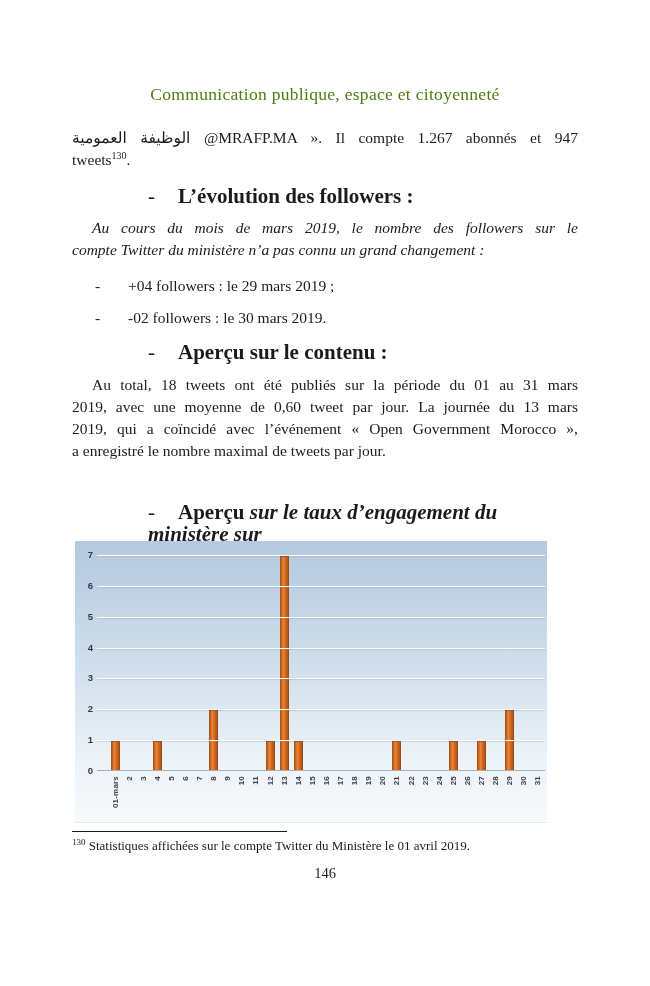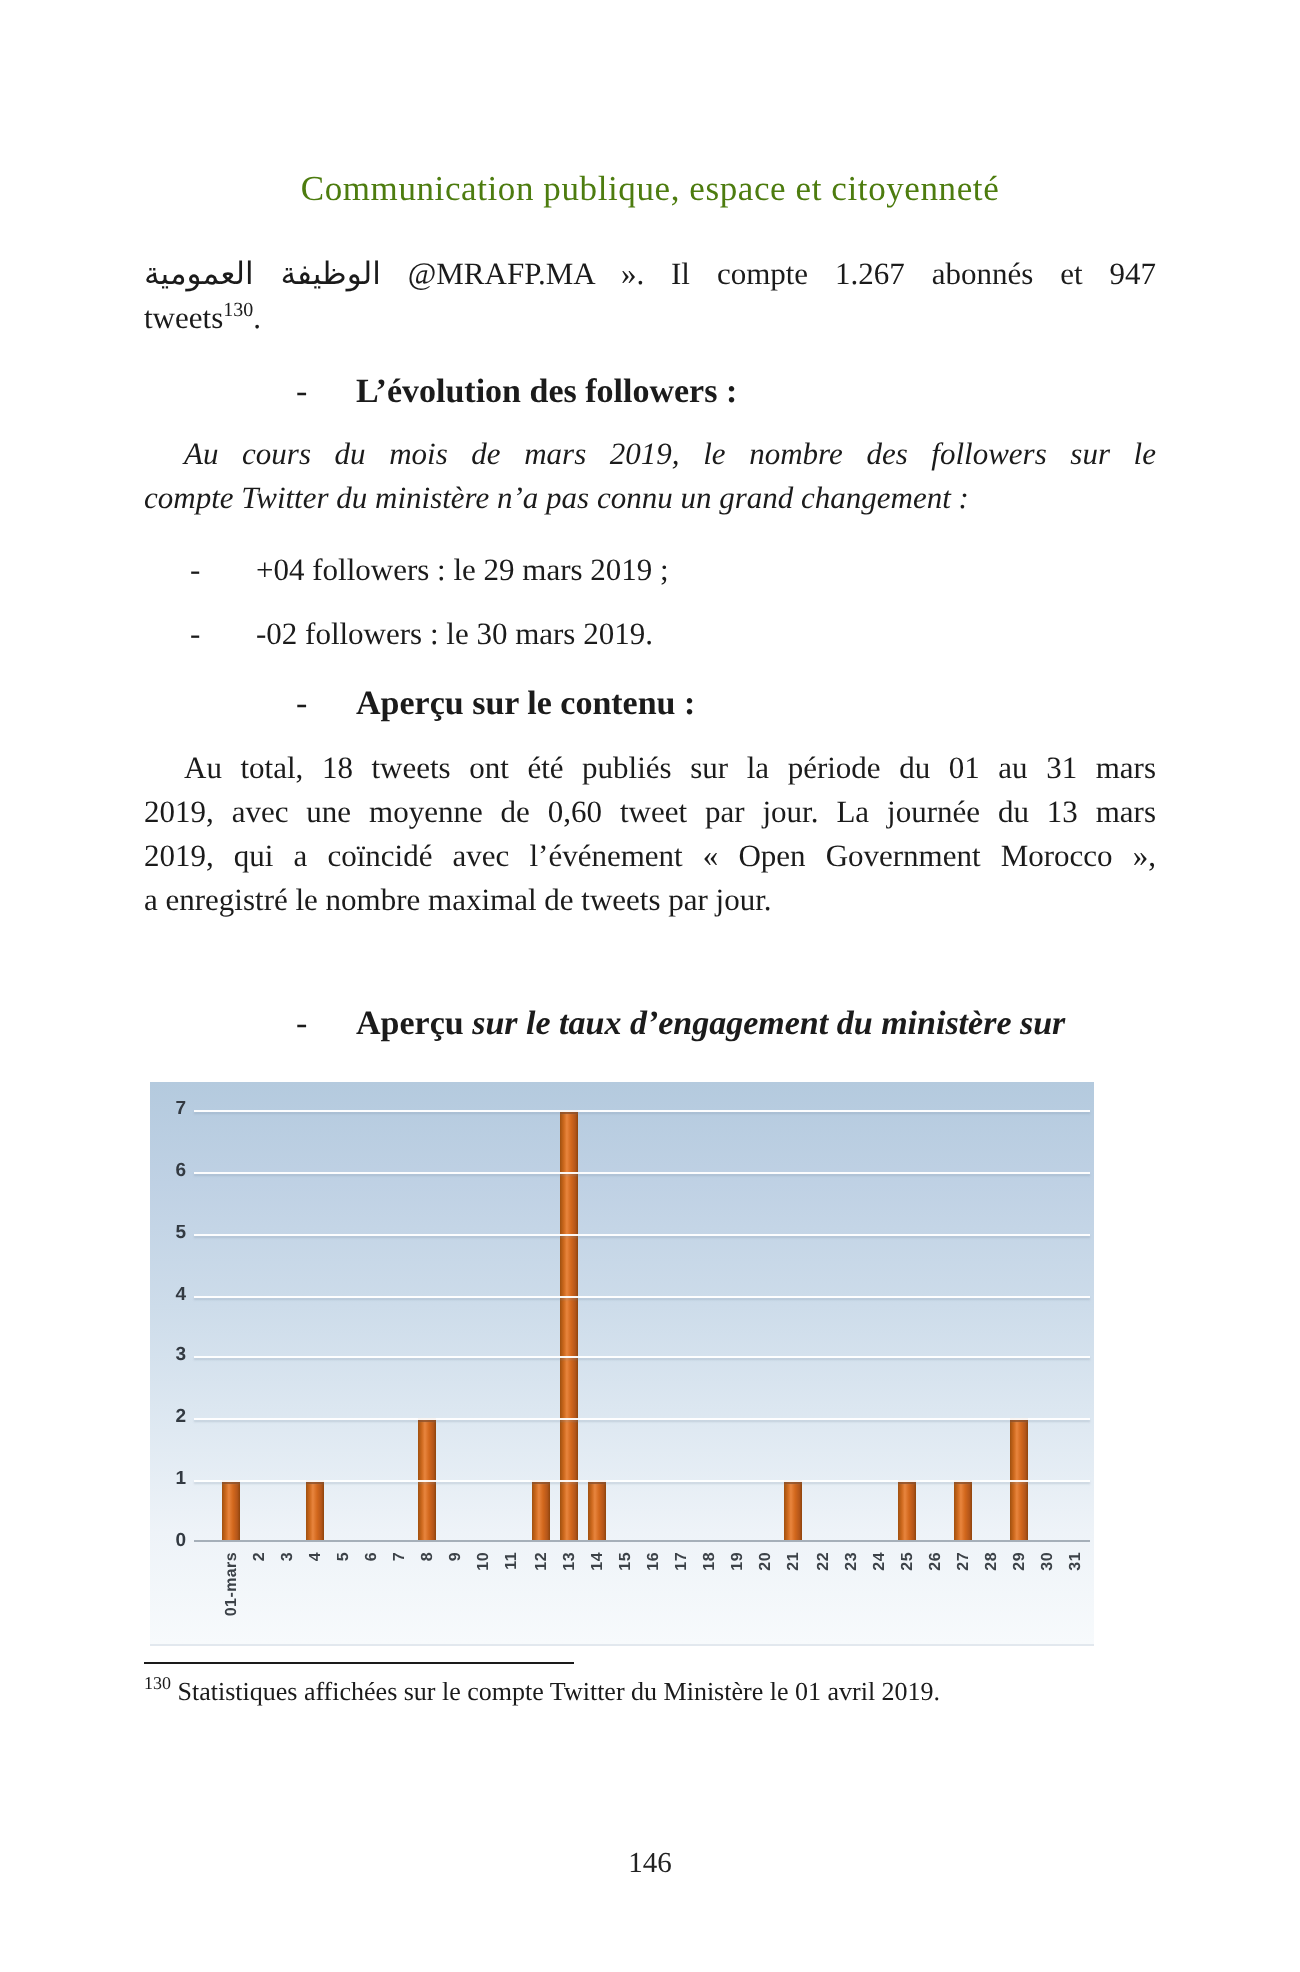--- a/index.html
+++ b/index.html
@@ -19,21 +19,21 @@
 
   #p-intro   { top:127px; }
   #h-followers { top:185px; }
   #p-followers { top:217px;font-style:italic; }
   #bullet-1  { top:275px; }
   #bullet-2  { top:307px; }
   #h-content { top:341px; }
   #p-content { top:374px; }
   #h-engagement { top:501px; }
 
-  .heading { font-size:17px; line-height:22px; font-weight:bold; padding-left:76px; }
+  .heading { font-size:21px; line-height:22px; font-weight:bold; padding-left:76px; }
   .heading .h-dash { display:inline-block; width:30px; font-weight:normal; }
   .bullet { font-size:15.5px; line-height:22px; padding-left:23px; }
   .bullet .b-dash { display:inline-block; width:33px; }
   .bold-italic { font-style:italic; font-weight:bold; }
 
   
   .chart {
     position:absolute; top:541px; left:75px; width:472px; height:282px;
     background:linear-gradient(180deg,#b4cade 0%, #bfd1e4 18%, #cddcea 40%, #dfe9f2 62%, #eef3f8 80%, #f7fafc 100%);
     border-bottom:1px solid #e2e8ee;
@@ -54,21 +54,21 @@
     border-top:2px solid rgba(146,66,12,0.75); }
   .xlabels-row { position:absolute; left:33px; right:2px; top:235px; height:46px; display:flex; }
   .xslot { flex:1; display:flex; justify-content:center; align-items:flex-start; }
   .xlabel { writing-mode:vertical-rl; transform:rotate(180deg);
     font-size:8px; font-weight:700; color:#3c4248; letter-spacing:0.2px; white-space:nowrap; }
 
   
   #fn-sep { top:831px; width:215px; border-top:1px solid #1a1a1a; }
   #footnote { top:837px; font-size:13px; line-height:17px; }
   #footnote sup { font-size:9px; }
-  #pageno { top:924px; left:0; right:0; text-align:center; font-size:14.5px; color:#222; }
+  #pageno { top:865px; left:0; right:0; text-align:center; font-size:14.5px; color:#222; }
 </style>
 </head>
 <body>
 
 <div class="page">
 
   <div id="title" class="abs">Communication publique, espace et citoyenneté</div>
 
   <div id="p-intro" class="abs body-text">
     <div class="jline"><span dir="rtl">الوظيفة العمومية</span><span> @MRAFP.MA ». Il compte 1.267 abonnés et 947</span></div>

